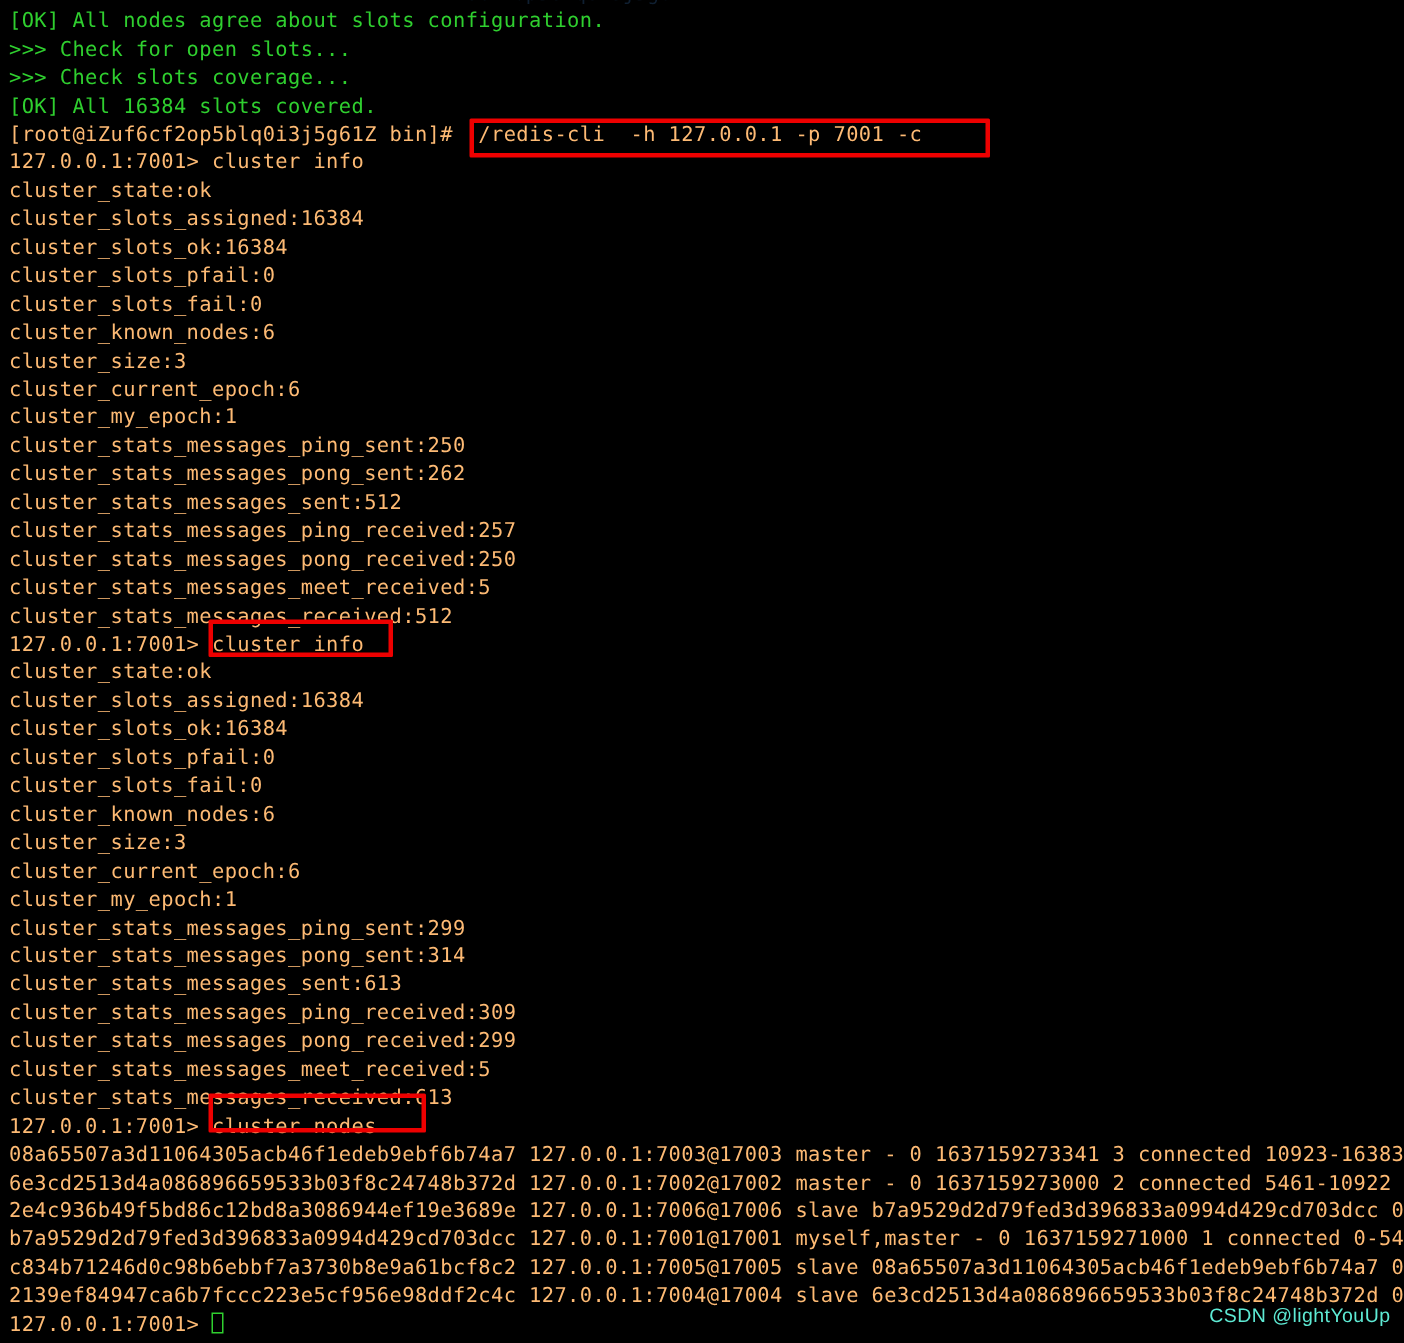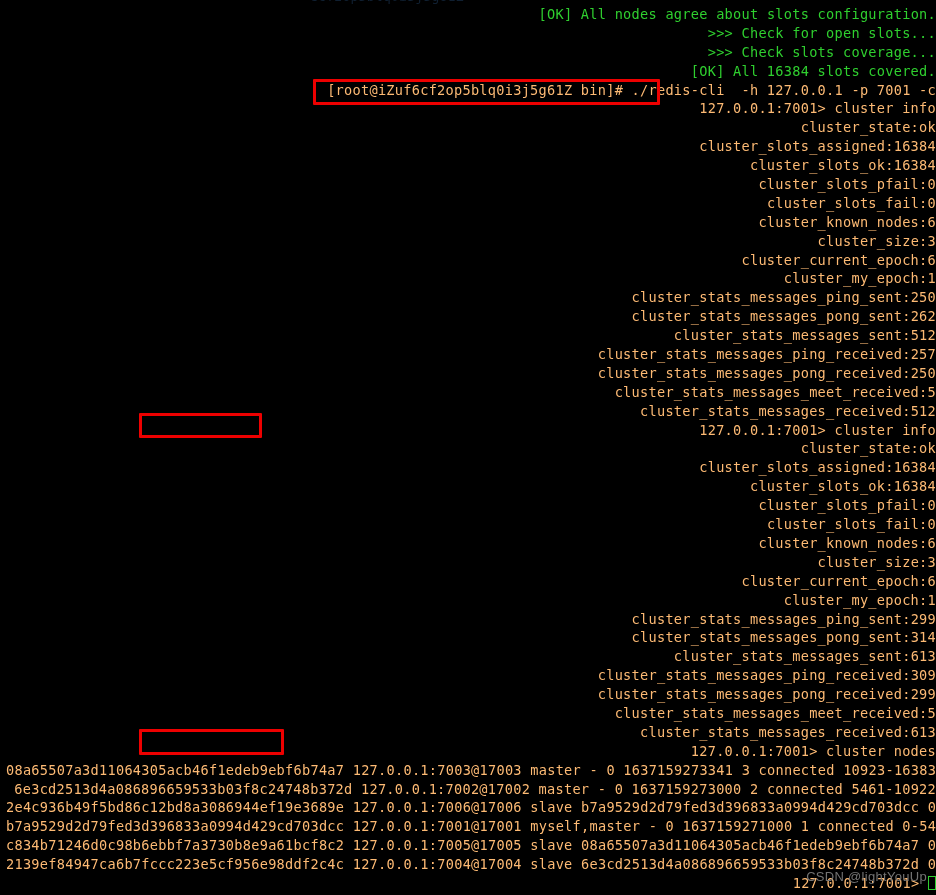--- a/index.html
+++ b/index.html
@@ -50,21 +50,20 @@
     top: 5px;
     left: 6px;
     width: 930px;
     white-space: pre;
   }
   .line {
     height: 18.9px;
     white-space: pre;
     overflow: hidden;
     text-overflow: clip;
-    text-align: right;
   }
   .green { color: #2fcf2f; }
   .white { color: #fdba74; }
 
   
   .redbox {
     position: absolute;
     border: 3px solid #ee0000;
     border-radius: 1px;
     box-sizing: border-box;
@@ -81,21 +80,21 @@
     height: 14px;
     border: 1.5px solid #2fcf2f;
     background: transparent;
     vertical-align: -2px;
     box-sizing: border-box;
   }
   .watermark {
     position: absolute;
     right: 9px;
     bottom: 8px;
-    color: #737373;
+    color: #5eead4;
     font-family: "Liberation Sans", sans-serif;
     font-size: 13px;
     letter-spacing: 0.3px;
   }
 </style>
 </head>
 <body>
 
 <div id="terminal">
 

